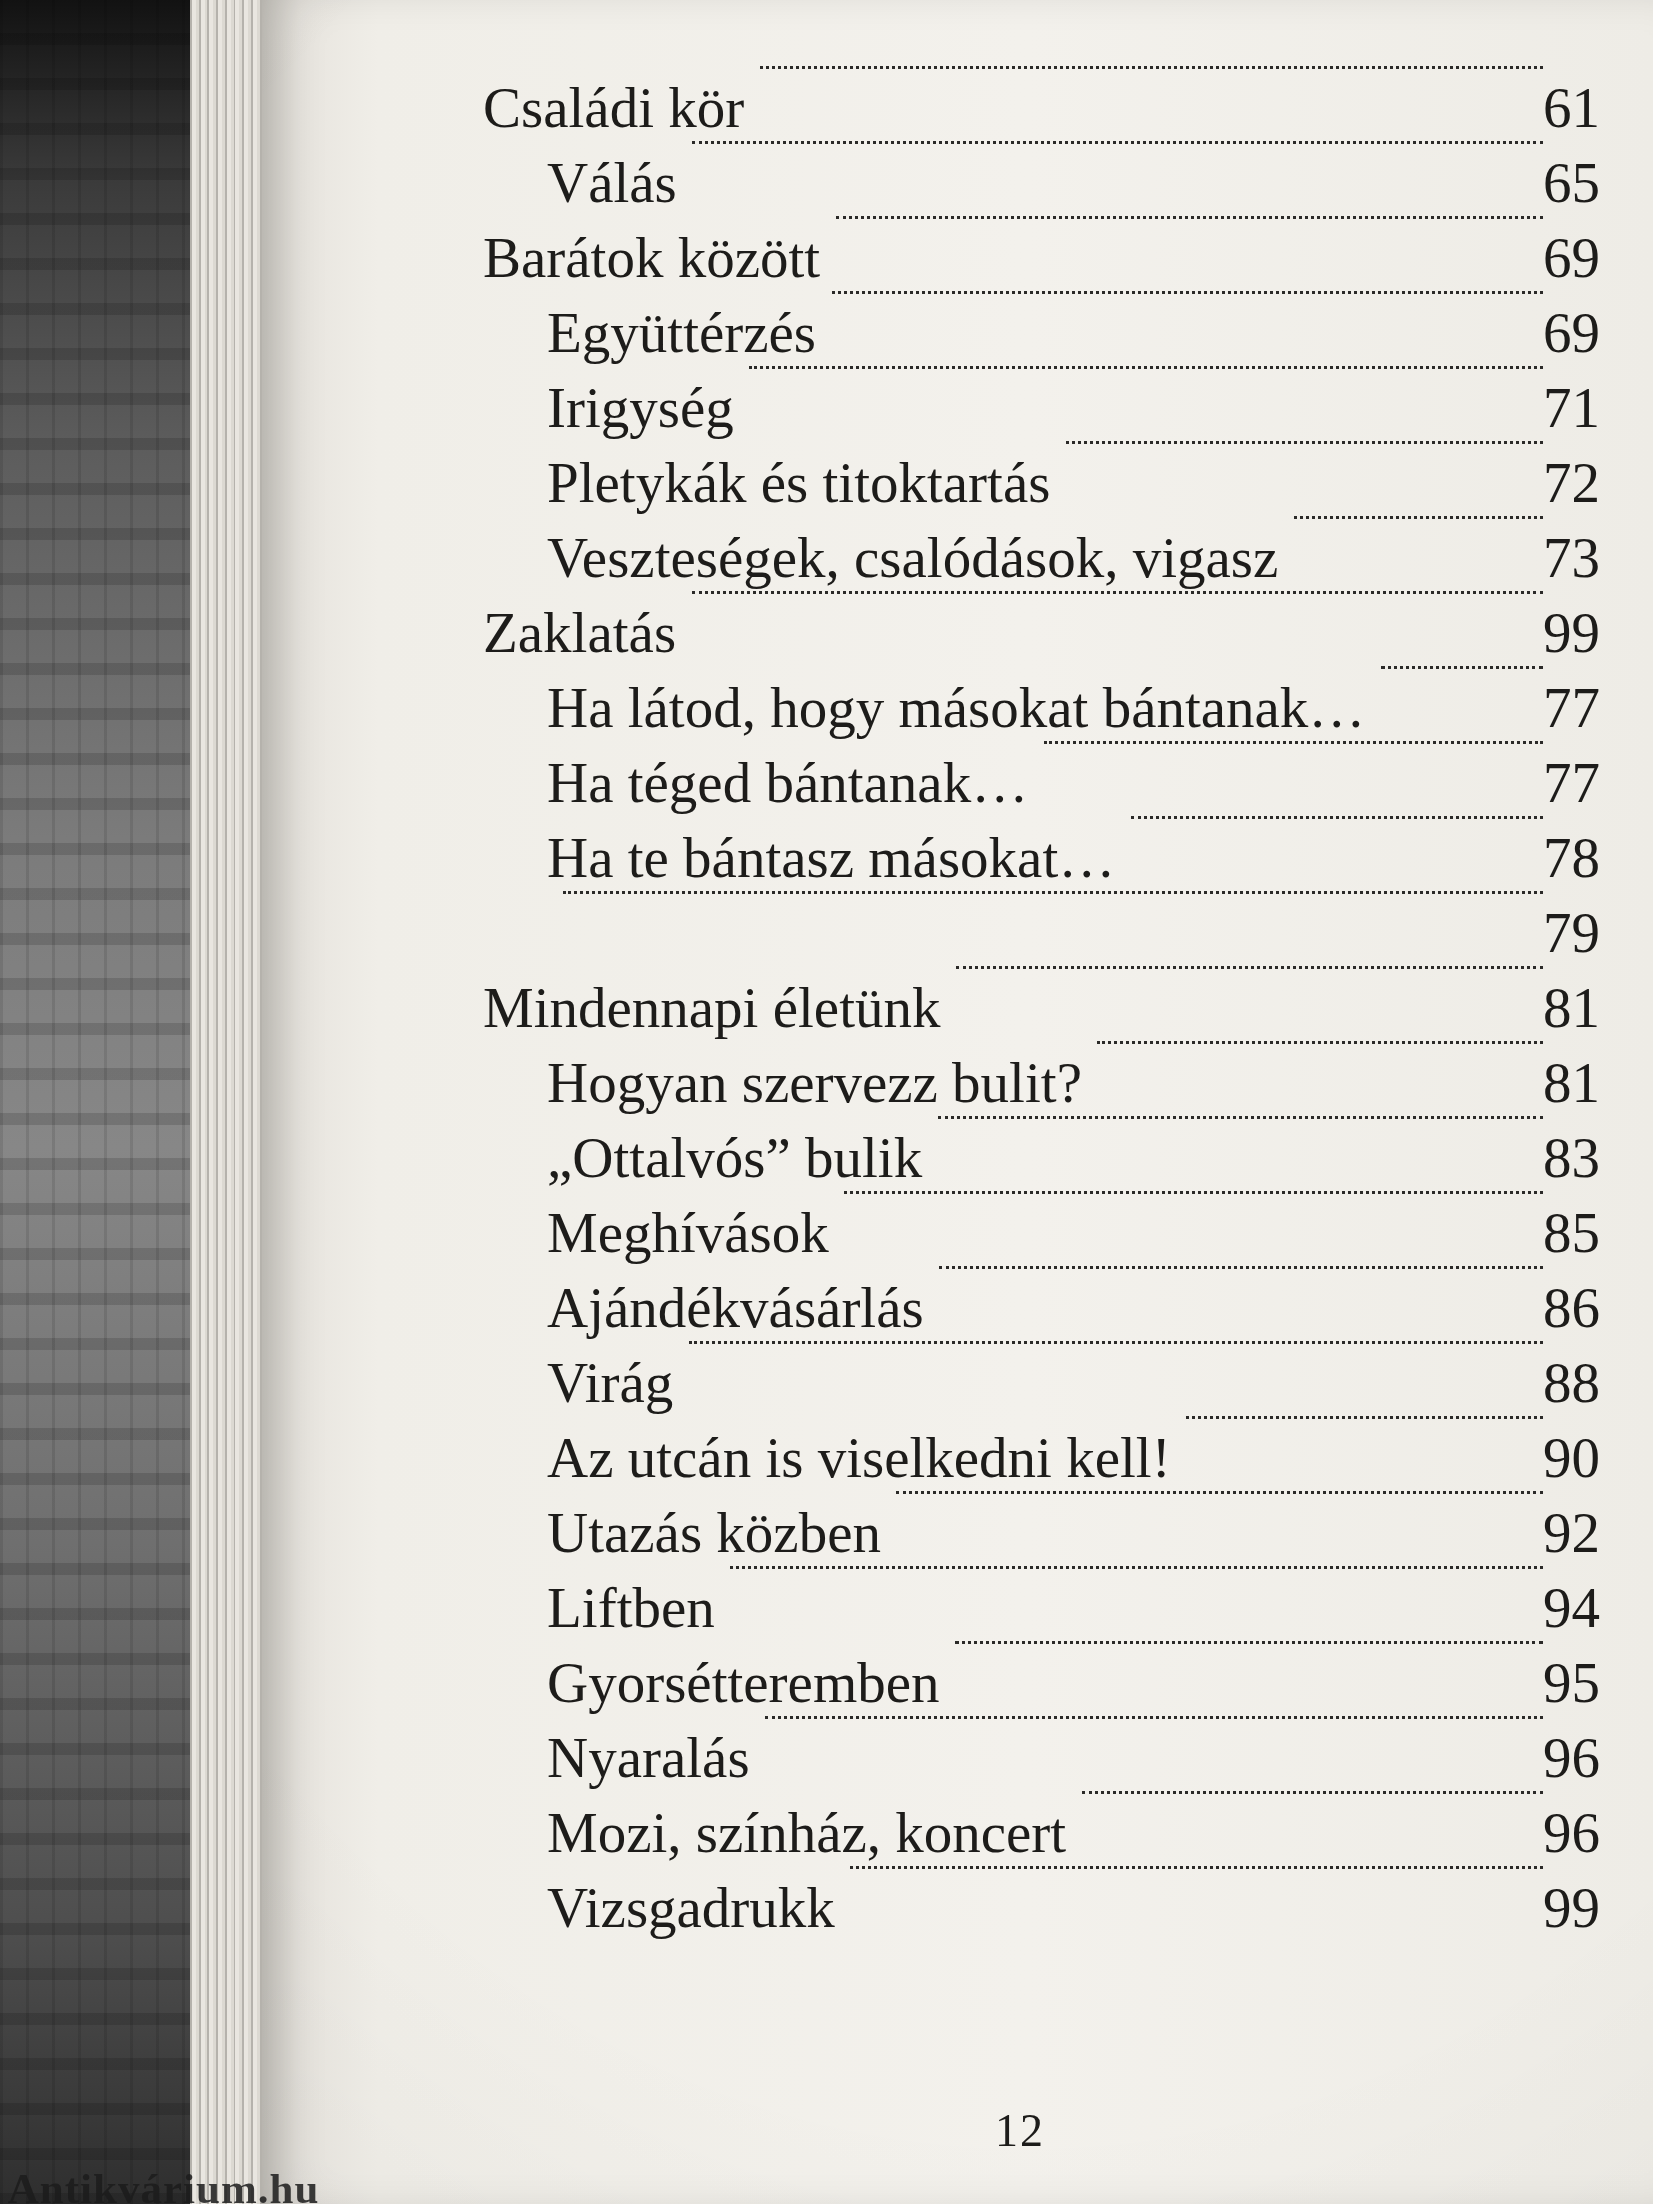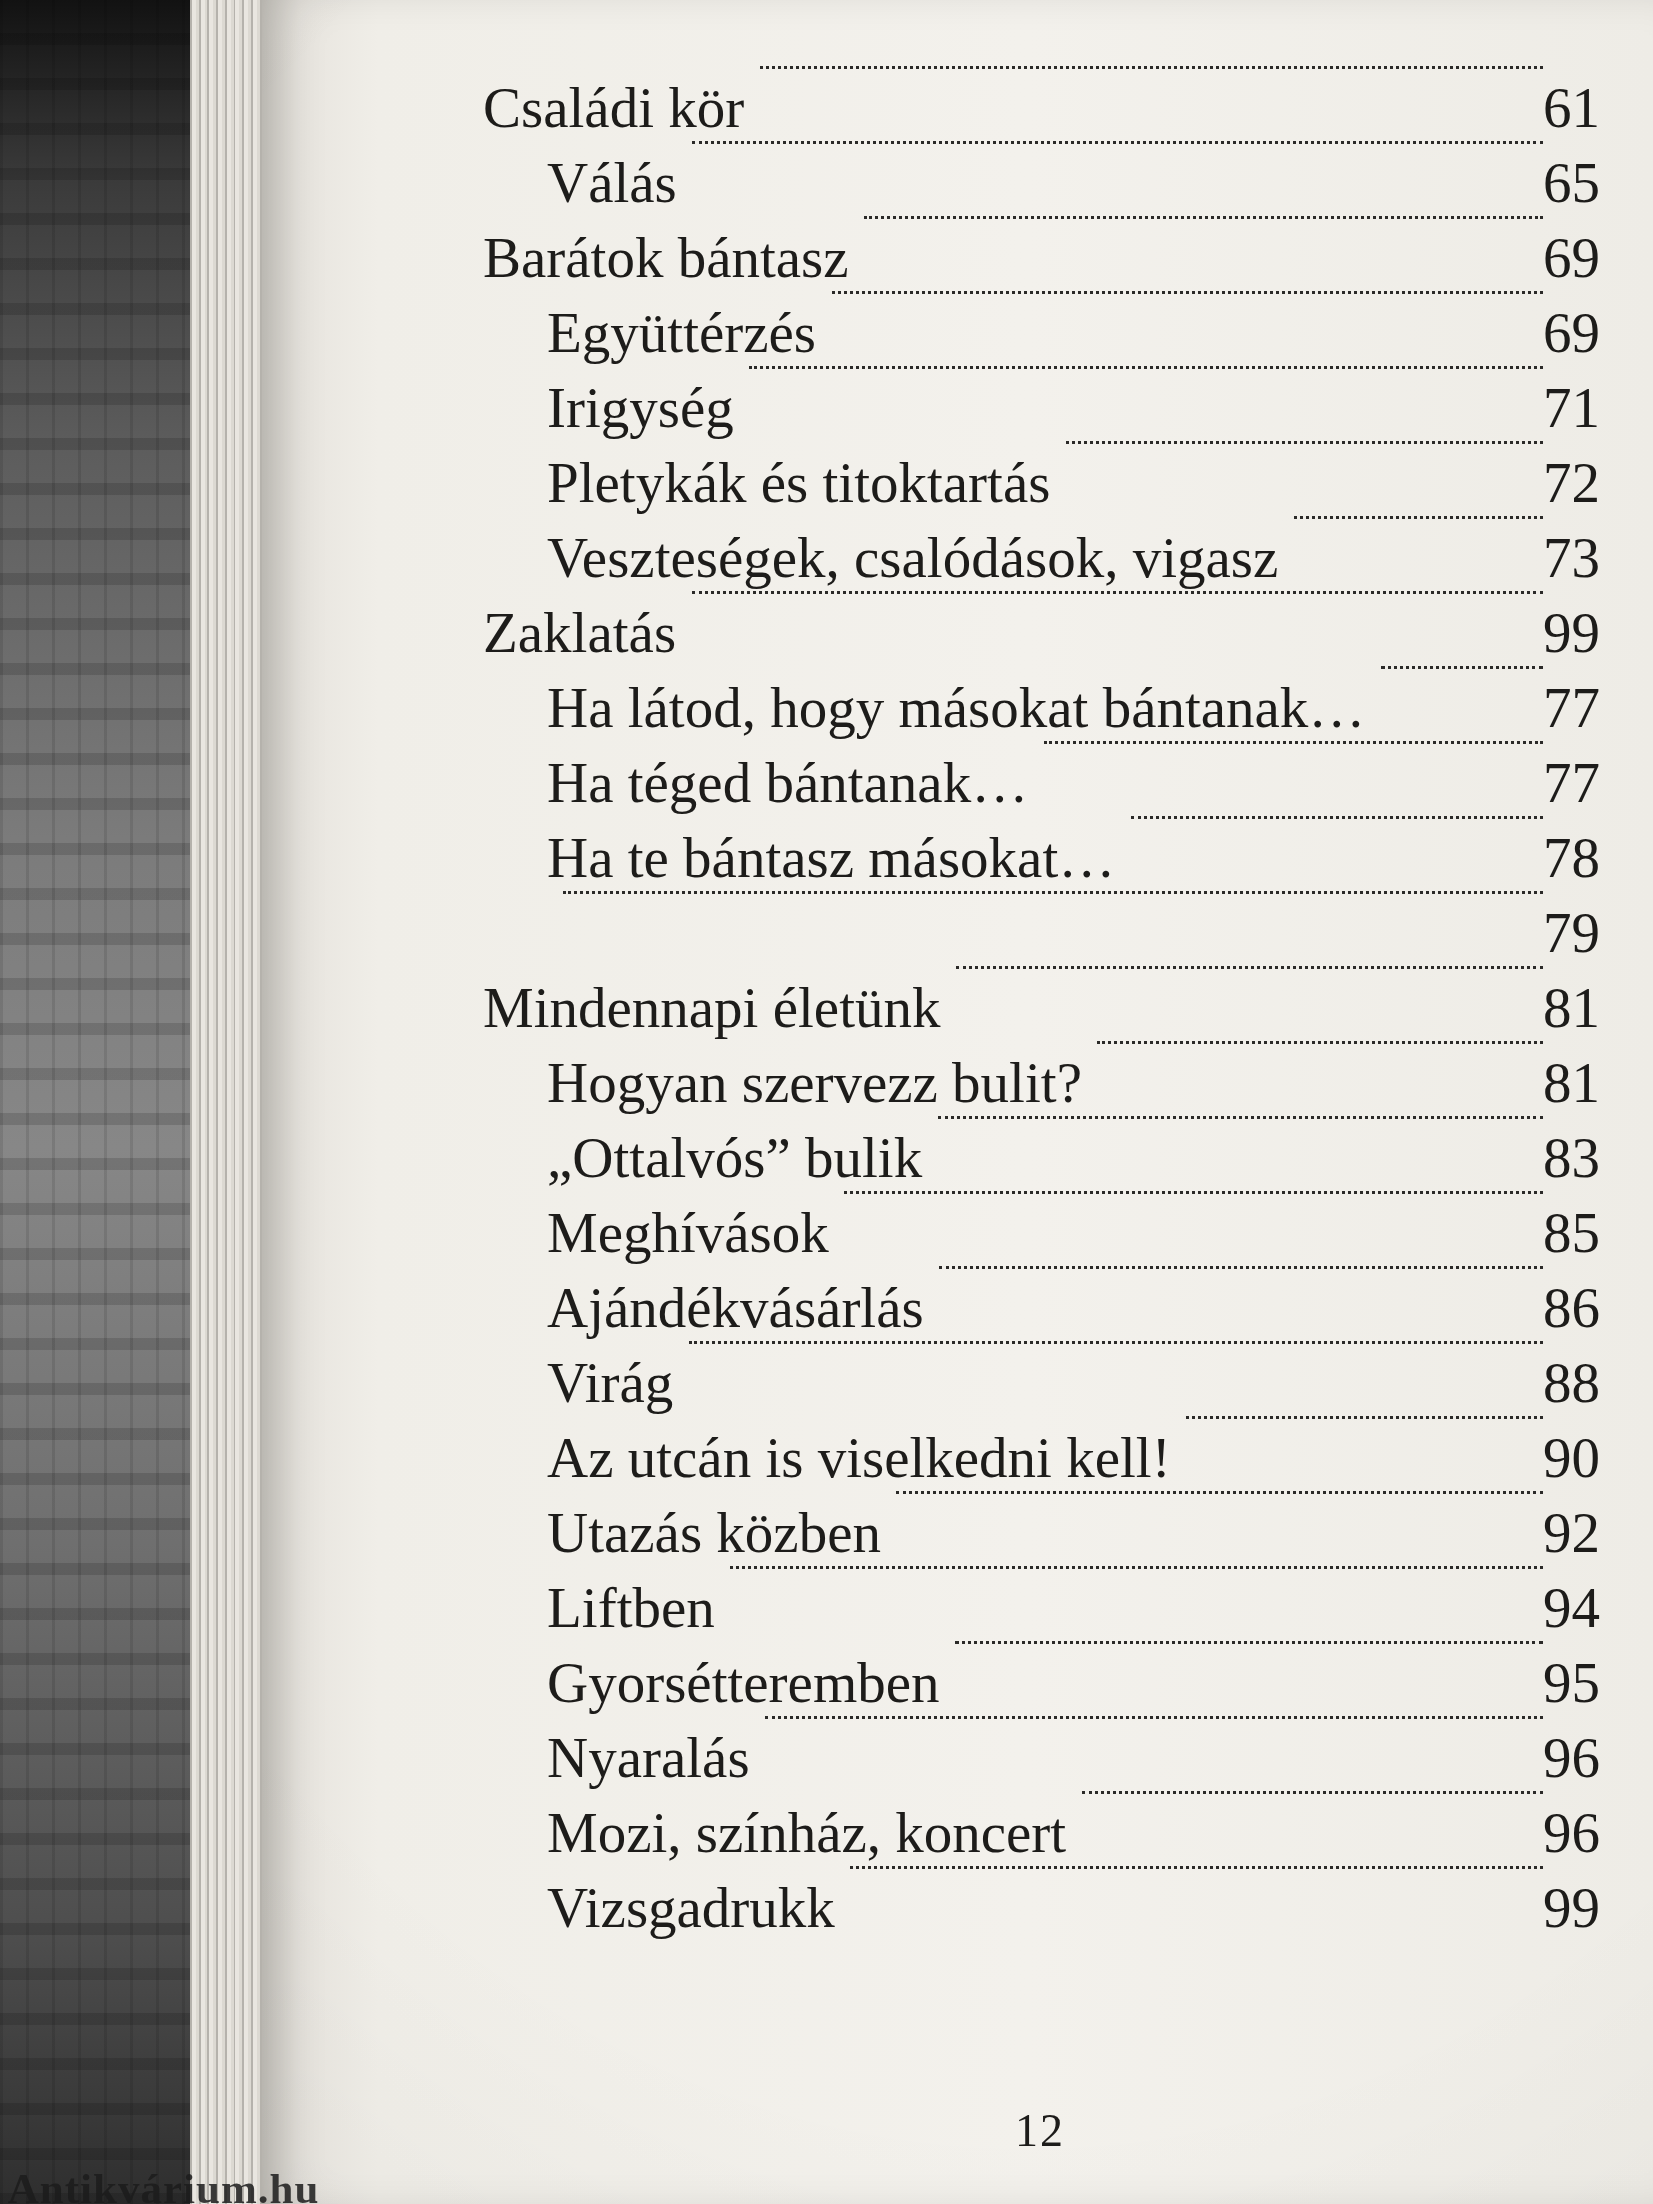--- a/index.html
+++ b/index.html
@@ -49,21 +49,21 @@
   .toc-label{flex:none;}
   .toc-dots{
     flex:1;min-width:33px;
     margin-left:15.5px;
     border-bottom:3.9px dotted #2b2a28;
     position:relative;top:-3.9px;
   }
   .toc-page{flex:none;width:70px;text-align:left;}
   
   .folio{
-    position:absolute;left:475px;top:2104px;width:1130px;
+    position:absolute;left:455px;top:2104px;width:1130px;
     text-align:center;font-size:46px;color:#1d1c1a;letter-spacing:1.9px;
   }
   
   .watermark{
     position:absolute;left:7.8px;top:2164px;
     font-size:43px;font-weight:bold;color:#1c1c1c;opacity:.85;letter-spacing:1px;
   }
 </style>
 </head>
 <body>
@@ -78,21 +78,21 @@
     <span class="toc-label">Családi kör</span>
     <span class="toc-dots"></span>
     <span class="toc-page">61</span>
   </div>
       <div class="toc-row level-1">
     <span class="toc-label">Válás</span>
     <span class="toc-dots"></span>
     <span class="toc-page">65</span>
   </div>
       <div class="toc-row level-0">
-    <span class="toc-label">Barátok bántasz</span>
+    <span class="toc-label">Barátok között</span>
     <span class="toc-dots"></span>
     <span class="toc-page">69</span>
   </div>
       <div class="toc-row level-1">
     <span class="toc-label">Együttérzés</span>
     <span class="toc-dots"></span>
     <span class="toc-page">69</span>
   </div>
       <div class="toc-row level-1">
     <span class="toc-label">Irigység</span>

